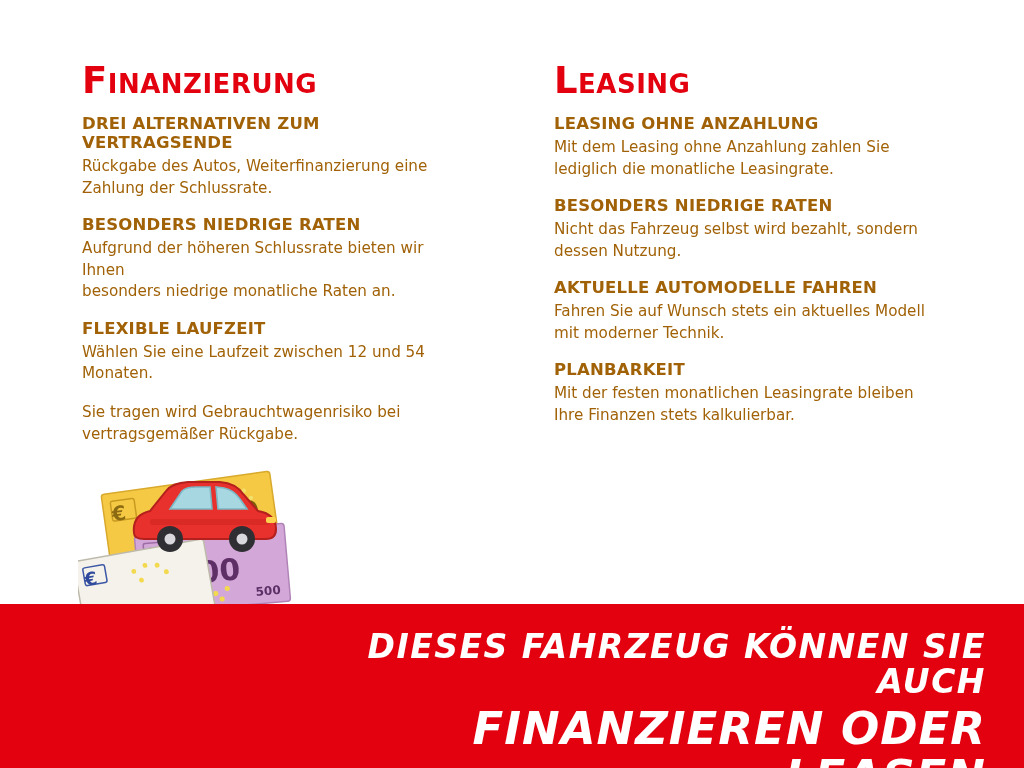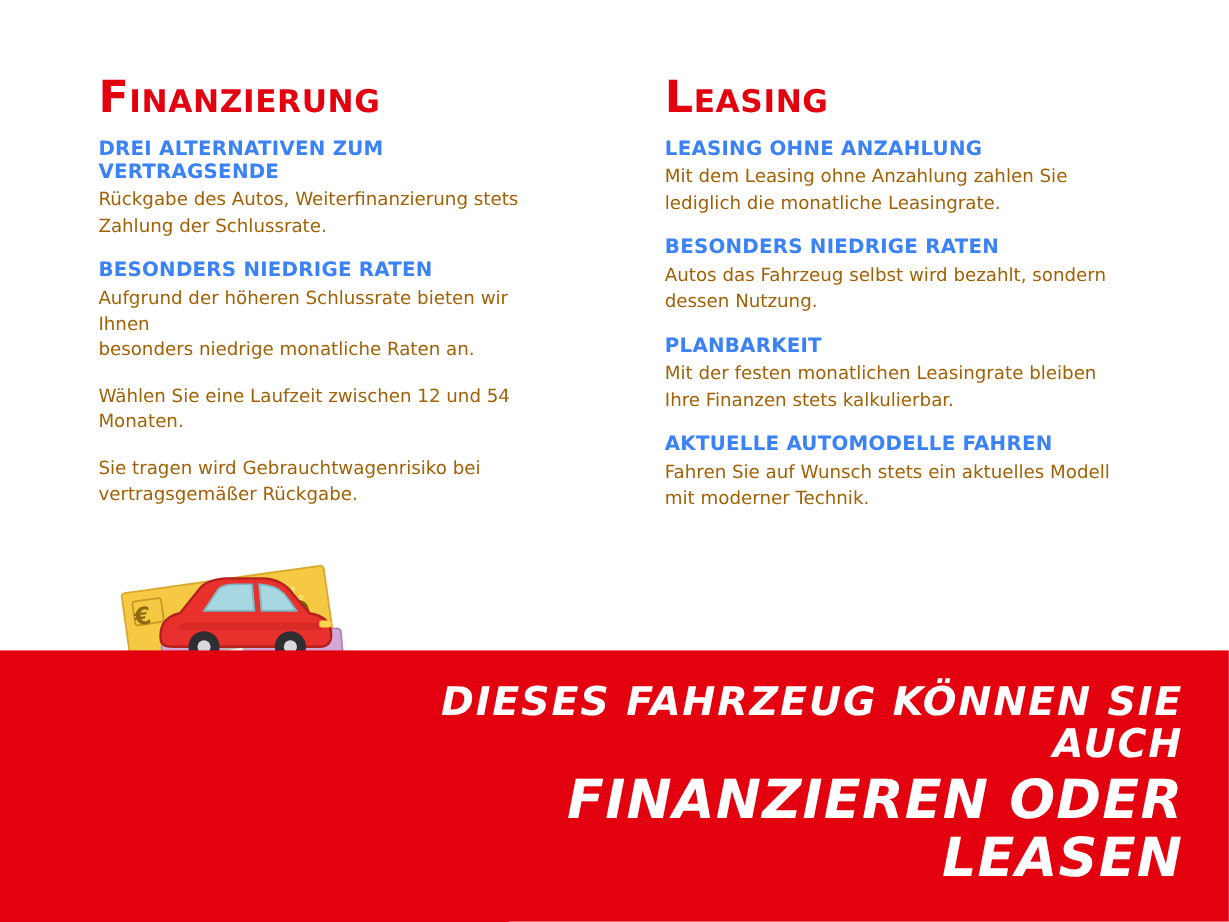--- a/index.html
+++ b/index.html
@@ -55,21 +55,21 @@
     line-height: 1.0;
     margin: 0 0 16px 0;
     font-variant: small-caps;
     text-transform: none;
   }
 
   .block {
     margin-bottom: 17px;
   }
   .block-title {
-    color: #3b82f6;
+    color: #a16207;
     font-family: "DejaVu Sans", sans-serif;
     font-weight: bold;
     font-size: 16.5px;
     letter-spacing: 0.2px;
     line-height: 1.15;
     margin: 0 0 3px 0;
     font-variant: small-caps;
     text-transform: uppercase;
   }
   .block-text {
@@ -92,21 +92,21 @@
   .illustration svg {
     display: block;
   }
 
   
   .footer {
     position: absolute;
     left: 0;
     bottom: 0;
     width: 1024px;
-    height: 226px;
+    height: 164px;
     background: #e3000f;
     box-sizing: border-box;
   }
   .footer-inner {
     position: absolute;
     right: 38px;
     top: 26px;
     text-align: right;
     width: 720px;
   }
@@ -148,65 +148,66 @@
 
 <div class="page">
 
   <div class="columns">
 
     <div class="column left">
       <h1 class="col-title">Finanzierung</h1>
 
       <div class="block">
         <h2 class="block-title">Drei Alternativen zum Vertragsende</h2>
-        <p class="block-text">Rückgabe des Autos, Weiterfinanzierung stets
+        <p class="block-text">Rückgabe des Autos, Weiterfinanzierung eine
 Zahlung der Schlussrate.</p>
       </div>
 
       <div class="block">
         <h2 class="block-title">Besonders niedrige Raten</h2>
         <p class="block-text">Aufgrund der höheren Schlussrate bieten wir Ihnen
 besonders niedrige monatliche Raten an.</p>
       </div>
 
       <div class="block">
+        <h2 class="block-title">Flexible Laufzeit</h2>
         <p class="block-text">Wählen Sie eine Laufzeit zwischen 12 und 54 Monaten.</p>
       </div>
 
       <div class="block">
         <p class="block-text">Sie tragen wird Gebrauchtwagenrisiko bei
 vertragsgemäßer Rückgabe.</p>
       </div>
     </div>
 
     <div class="column right">
       <h1 class="col-title">Leasing</h1>
 
       <div class="block">
         <h2 class="block-title">Leasing ohne Anzahlung</h2>
         <p class="block-text">Mit dem Leasing ohne Anzahlung zahlen Sie
 lediglich die monatliche Leasingrate.</p>
       </div>
 
       <div class="block">
         <h2 class="block-title">Besonders niedrige Raten</h2>
-        <p class="block-text">Autos das Fahrzeug selbst wird bezahlt, sondern
+        <p class="block-text">Nicht das Fahrzeug selbst wird bezahlt, sondern
 dessen Nutzung.</p>
+      </div>
+
+      <div class="block">
+        <h2 class="block-title">Aktuelle Automodelle fahren</h2>
+        <p class="block-text">Fahren Sie auf Wunsch stets ein aktuelles Modell
+mit moderner Technik.</p>
       </div>
 
       <div class="block">
         <h2 class="block-title">Planbarkeit</h2>
         <p class="block-text">Mit der festen monatlichen Leasingrate bleiben
 Ihre Finanzen stets kalkulierbar.</p>
-      </div>
-
-      <div class="block">
-        <h2 class="block-title">Aktuelle Automodelle fahren</h2>
-        <p class="block-text">Fahren Sie auf Wunsch stets ein aktuelles Modell
-mit moderner Technik.</p>
       </div>
     </div>
 
   </div>
 
   <div class="illustration">
     <svg width="230" height="180" viewBox="0 0 230 180" xmlns="http://www.w3.org/2000/svg">
 
       <g transform="rotate(-8 95 70)">
         <rect x="28" y="30" width="170" height="82" rx="3" fill="#f6c944" stroke="#d8a92c" stroke-width="1.5"></rect>

